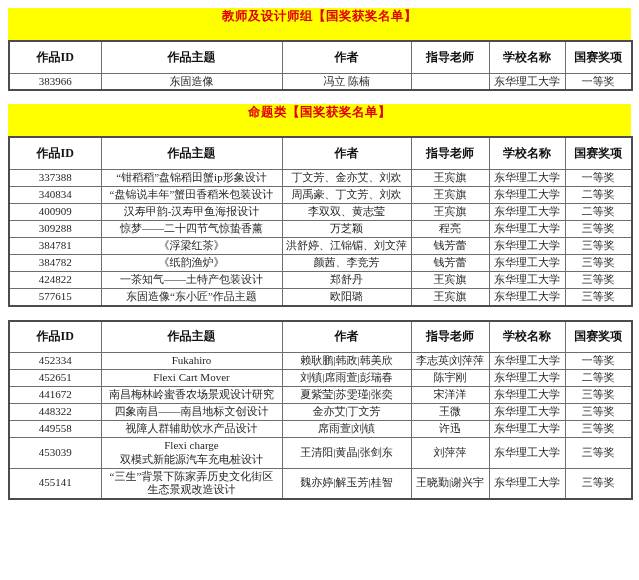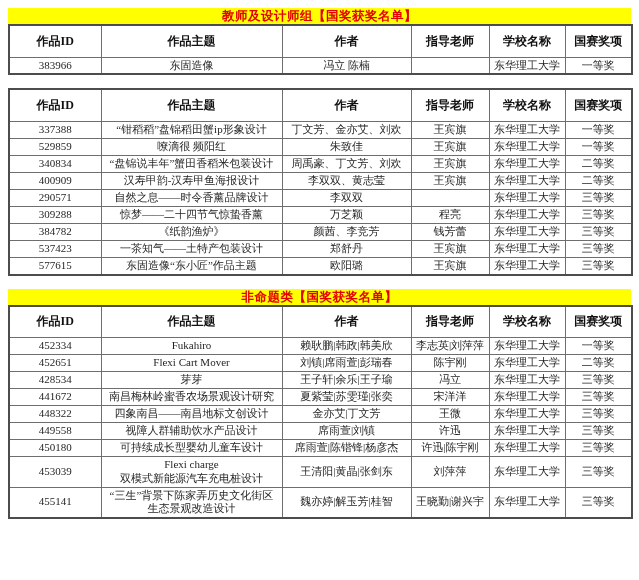--- a/index.html
+++ b/index.html
@@ -9,21 +9,21 @@
     color: #1f1f1f;
     padding: 8px;
   }
   .section { margin-bottom: 13px; }
   .title-bar {
     background: #ffff00;
     color: #e30000;
     font-weight: bold;
     font-size: 12.5px;
     text-align: center;
-    height: 16px;
+    height: 32px;
     line-height: 16px;
     letter-spacing: 0.5px;
   }
   table {
     width: 623px;
     border-collapse: collapse;
     table-layout: fixed;
     border: 2px solid #4c4c4c;
   }
   th, td {
@@ -86,20 +86,21 @@
             <td>冯立 陈楠</td>
             <td></td>
             <td>东华理工大学</td>
             <td>一等奖</td>
           </tr>
         </tbody>
     </table>
   </div>
 
   <div class="section">
+    <div class="title-bar">命题类【国奖获奖名单】</div>
     <table>
       <colgroup>
         <col class="c-id">
           <col class="c-theme">
           <col class="c-author">
         <col class="c-advisor">
           <col class="c-school">
           <col class="c-award">
       </colgroup>
       <thead>
@@ -115,89 +116,80 @@
       <tbody>
           <tr>
             <td>337388</td>
             <td>“钳稻稻”盘锦稻田蟹ip形象设计</td>
             <td>丁文芳、金亦艾、刘欢</td>
             <td>王宾旗</td>
             <td>东华理工大学</td>
             <td>一等奖</td>
           </tr>
           <tr>
-            <td>529859</td>
-            <td>嘹滴很 频阳红</td>
-            <td>朱致佳</td>
-            <td>王宾旗</td>
-            <td>东华理工大学</td>
-            <td>一等奖</td>
-          </tr>
-          <tr>
             <td>340834</td>
             <td>“盘锦说丰年”蟹田香稻米包装设计</td>
             <td>周禹豪、丁文芳、刘欢</td>
             <td>王宾旗</td>
             <td>东华理工大学</td>
             <td>二等奖</td>
           </tr>
           <tr>
             <td>400909</td>
             <td>汉寿甲韵-汉寿甲鱼海报设计</td>
             <td>李双双、黄志莹</td>
             <td>王宾旗</td>
             <td>东华理工大学</td>
             <td>二等奖</td>
-          </tr>
-          <tr>
-            <td>290571</td>
-            <td>自然之息——时令香薰品牌设计</td>
-            <td>李双双</td>
-            <td></td>
-            <td>东华理工大学</td>
-            <td>三等奖</td>
           </tr>
           <tr>
             <td>309288</td>
             <td>惊梦——二十四节气惊蛰香薰</td>
             <td>万芝颖</td>
             <td>程亮</td>
             <td>东华理工大学</td>
             <td>三等奖</td>
           </tr>
           <tr>
+            <td>384781</td>
+            <td>《浮梁红茶》</td>
+            <td>洪舒婷、江锦镅、刘文萍</td>
+            <td>钱芳蕾</td>
+            <td>东华理工大学</td>
+            <td>三等奖</td>
+          </tr>
+          <tr>
             <td>384782</td>
             <td>《纸韵渔炉》</td>
             <td>颜茜、李竞芳</td>
             <td>钱芳蕾</td>
             <td>东华理工大学</td>
             <td>三等奖</td>
           </tr>
           <tr>
-            <td>537423</td>
+            <td>424822</td>
             <td>一茶知气——土特产包装设计</td>
             <td>郑舒丹</td>
             <td>王宾旗</td>
             <td>东华理工大学</td>
             <td>三等奖</td>
           </tr>
           <tr>
             <td>577615</td>
             <td>东固造像“东小匠”作品主题</td>
             <td>欧阳璐</td>
             <td>王宾旗</td>
             <td>东华理工大学</td>
             <td>三等奖</td>
           </tr>
         </tbody>
     </table>
   </div>
 
   <div class="section">
-    <div class="title-bar">非命题类【国奖获奖名单】</div>
     <table>
       <colgroup>
         <col class="c-id">
           <col class="c-theme">
           <col class="c-author">
         <col class="c-advisor">
           <col class="c-school">
           <col class="c-award">
       </colgroup>
       <thead>
@@ -221,56 +213,40 @@
           </tr>
           <tr>
             <td>452651</td>
             <td>Flexi Cart Mover</td>
             <td>刘镇|席雨萱|彭瑞春</td>
             <td>陈宇刚</td>
             <td>东华理工大学</td>
             <td>二等奖</td>
           </tr>
           <tr>
-            <td>428534</td>
-            <td>芽芽</td>
-            <td>王子轩|余乐|王子瑜</td>
-            <td>冯立</td>
-            <td>东华理工大学</td>
-            <td>三等奖</td>
-          </tr>
-          <tr>
             <td>441672</td>
             <td>南昌梅林岭蜜香农场景观设计研究</td>
             <td>夏紫莹|苏雯瑾|张奕</td>
             <td>宋洋洋</td>
             <td>东华理工大学</td>
             <td>三等奖</td>
           </tr>
           <tr>
             <td>448322</td>
             <td>四象南昌——南昌地标文创设计</td>
             <td>金亦艾|丁文芳</td>
             <td>王微</td>
             <td>东华理工大学</td>
             <td>三等奖</td>
           </tr>
           <tr>
             <td>449558</td>
             <td>视障人群辅助饮水产品设计</td>
             <td>席雨萱|刘镇</td>
             <td>许迅</td>
-            <td>东华理工大学</td>
-            <td>三等奖</td>
-          </tr>
-          <tr>
-            <td>450180</td>
-            <td>可持续成长型婴幼儿童车设计</td>
-            <td>席雨萱|陈锴锋|杨彦杰</td>
-            <td>许迅|陈宇刚</td>
             <td>东华理工大学</td>
             <td>三等奖</td>
           </tr>
           <tr>
             <td>453039</td>
             <td>Flexi charge
 双模式新能源汽车充电桩设计</td>
             <td>王清阳|黄晶|张剑东</td>
             <td>刘萍萍</td>
             <td>东华理工大学</td>

